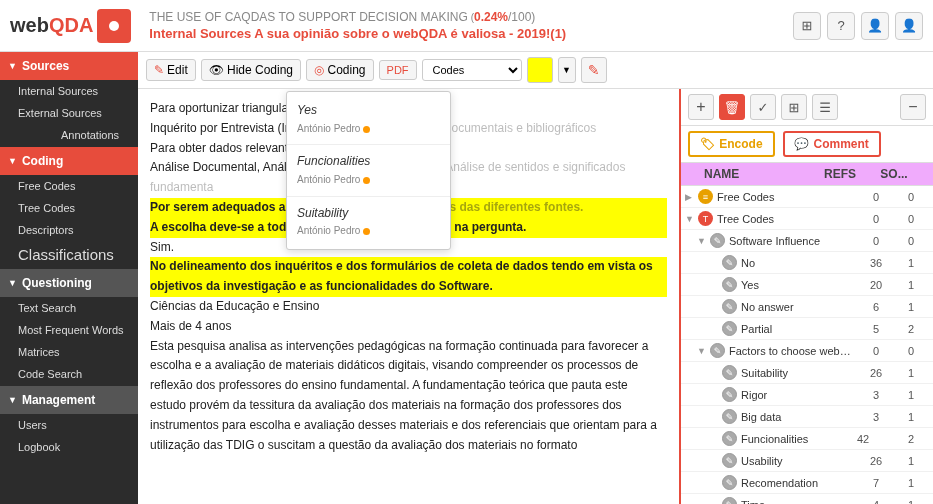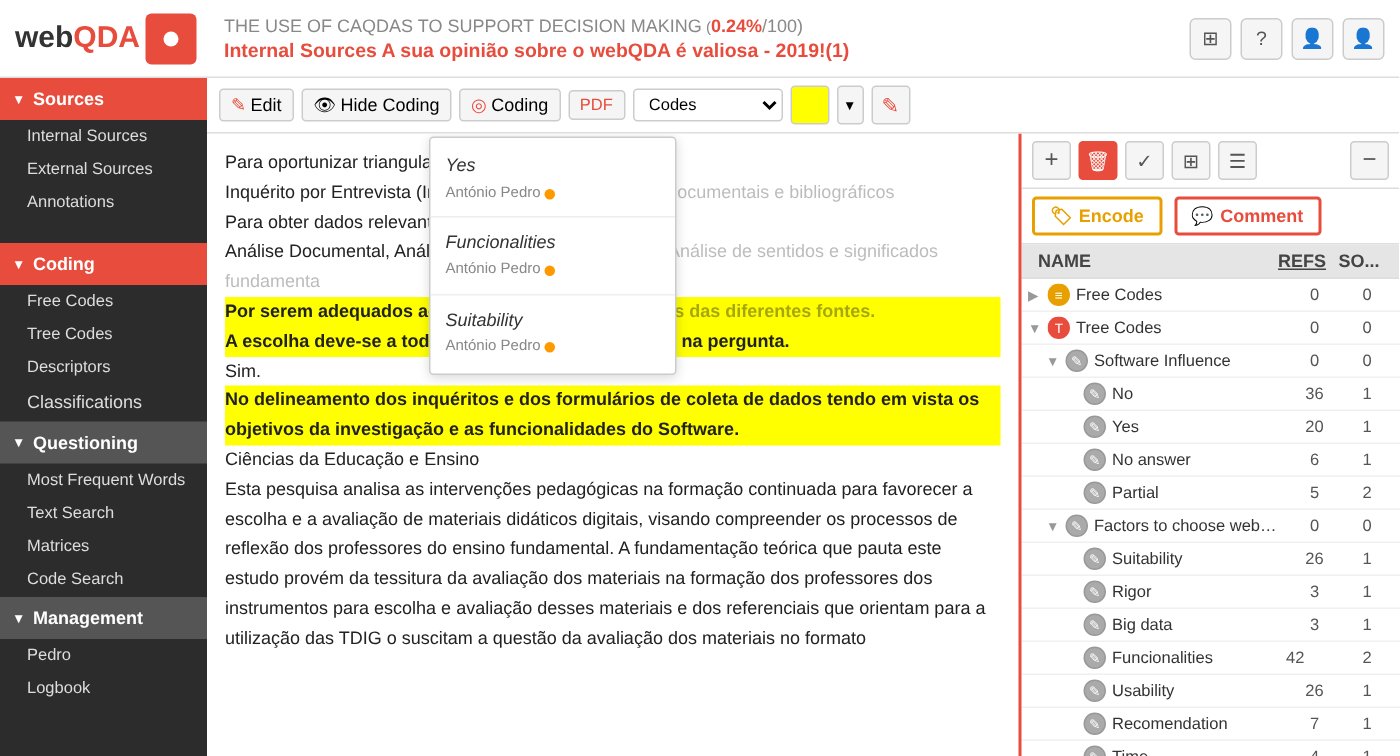--- a/index.html
+++ b/index.html
@@ -37,51 +37,51 @@
 
   <div style="width:138px;background:#2c2c2c;color:#fff;display:flex;flex-direction:column;overflow-y:auto;flex-shrink:0;">
 
     <div>
       <div style="display:flex;align-items:center;padding:7px 8px;font-size:12px;font-weight:bold;cursor:pointer;background:#e74c3c;">
         <span style="margin-right:5px;font-size:9px;">▼</span>
         <span>Sources</span>
       </div>
       <div style="padding:5px 8px 5px 18px;color:#ddd;cursor:pointer;font-size:11px;">Internal Sources</div>
       <div style="padding:5px 8px 5px 18px;color:#ddd;cursor:pointer;font-size:11px;">External Sources</div>
-      <div style="padding:5px 8px 20px 18px;color:#ddd;cursor:pointer;font-size:11px;">Annotations</div>
+      <div style="padding:5px 8px 5px 18px;color:#ddd;cursor:pointer;font-size:11px;margin-left:43px;">Annotations</div>
     </div>
 
     <div>
       <div style="display:flex;align-items:center;padding:7px 8px;font-size:12px;font-weight:bold;cursor:pointer;background:#e74c3c;margin-top:1px;">
         <span style="margin-right:5px;font-size:9px;">▼</span>
         <span>Coding</span>
       </div>
       <div style="padding:5px 8px 5px 18px;color:#ddd;cursor:pointer;font-size:11px;">Free Codes</div>
       <div style="padding:5px 8px 5px 18px;color:#ddd;cursor:pointer;font-size:11px;">Tree Codes</div>
       <div style="padding:5px 8px 5px 18px;color:#ddd;cursor:pointer;font-size:11px;">Descriptors</div>
-      <div style="padding:5px 8px 5px 18px;color:#ddd;cursor:pointer;font-size:12px;">Classifications</div>
+      <div style="padding:5px 8px 5px 18px;color:#ddd;cursor:pointer;font-size:15px;">Classifications</div>
     </div>
 
     <div>
       <div style="display:flex;align-items:center;padding:7px 8px;font-size:12px;font-weight:bold;cursor:pointer;background:#555;margin-top:1px;">
         <span style="margin-right:5px;font-size:9px;">▼</span>
         <span>Questioning</span>
       </div>
+      <div style="padding:5px 8px 5px 18px;color:#ddd;cursor:pointer;font-size:11px;">Text Search</div>
       <div style="padding:5px 8px 5px 18px;color:#ddd;cursor:pointer;font-size:11px;">Most Frequent Words</div>
-      <div style="padding:5px 8px 5px 18px;color:#ddd;cursor:pointer;font-size:11px;">Text Search</div>
       <div style="padding:5px 8px 5px 18px;color:#ddd;cursor:pointer;font-size:11px;">Matrices</div>
       <div style="padding:5px 8px 5px 18px;color:#ddd;cursor:pointer;font-size:11px;">Code Search</div>
     </div>
 
     <div>
       <div style="display:flex;align-items:center;padding:7px 8px;font-size:12px;font-weight:bold;cursor:pointer;background:#555;margin-top:1px;">
         <span style="margin-right:5px;font-size:9px;">▼</span>
         <span>Management</span>
       </div>
-      <div style="padding:5px 8px 5px 18px;color:#ddd;cursor:pointer;font-size:11px;">Pedro</div>
+      <div style="padding:5px 8px 5px 18px;color:#ddd;cursor:pointer;font-size:11px;">Users</div>
       <div style="padding:5px 8px 5px 18px;color:#ddd;cursor:pointer;font-size:11px;">Logbook</div>
     </div>
   </div>
 
   <div style="flex:1;display:flex;flex-direction:column;overflow:hidden;">
 
     <div style="display:flex;align-items:center;gap:5px;padding:5px 8px;border-bottom:1px solid #ddd;background:#fff;flex-shrink:0;flex-wrap:wrap;">
       <div style="display:flex;align-items:center;gap:3px;padding:3px 7px;border:1px solid #ccc;border-radius:3px;cursor:pointer;background:#f5f5f5;font-size:11px;">
         <span style="color:#e74c3c;">✎</span>
         <span>Edit</span>
@@ -128,20 +128,21 @@
 
         <p>Para oportunizar triangulação de d<span style="opacity:0.3;">ato estudo de estudo</span></p>
         <p>Inquérito por Entrevista (Individual<span style="opacity:0.3;">de registro de dados documentais e bibliográficos</span></p>
         <p>Para obter dados relevantes das di<span style="opacity:0.3;"></span></p>
         <p>Análise Documental, Análise Temá<span style="opacity:0.3;">ritivo ou Inferencial), Análise de sentidos e significados fundamenta</span></p>
         <p style="background:#ffff00;font-weight:bold;">Por serem adequados aos different<span style="opacity:0.4;">ementos de dados das diferentes fontes.</span></p>
         <p style="background:#ffff00;font-weight:bold;">A escolha deve-se a todos os  aspectos supracitados na pergunta.</p>
         <p>Sim.</p>
         <p style="background:#ffff00;font-weight:bold;">No delineamento dos inquéritos e dos  formulários de coleta de dados tendo em vista os objetivos da investigação e as funcionalidades do Software.</p>
         <p>Ciências da Educação e Ensino</p>
+        <p>Mais de 4 anos</p>
         <p>Esta pesquisa analisa as intervenções pedagógicas na formação continuada para favorecer a escolha e a avaliação de materiais didáticos digitais, visando compreender os processos de reflexão dos professores do ensino fundamental. A fundamentação teórica que pauta este estudo provém da tessitura da avaliação dos materiais na formação dos professores dos instrumentos para escolha e avaliação desses materiais e dos referenciais que orientam para a utilização das TDIG o suscitam a questão da avaliação dos materiais no formato</p>
       </div>
 
       <div style="width:252px;display:flex;flex-direction:column;overflow:hidden;flex-shrink:0;">
 
         <div style="display:flex;align-items:center;gap:5px;padding:5px 7px;border-bottom:1px solid #ddd;flex-shrink:0;">
           <div style="width:26px;height:26px;border:1px solid #ccc;border-radius:3px;display:flex;align-items:center;justify-content:center;font-size:16px;cursor:pointer;background:#f5f5f5;color:#555;">+</div>
           <div style="width:26px;height:26px;border:1px solid #e74c3c;border-radius:3px;display:flex;align-items:center;justify-content:center;font-size:13px;cursor:pointer;background:#e74c3c;color:#fff;">🗑</div>
           <div style="width:26px;height:26px;border:1px solid #ccc;border-radius:3px;display:flex;align-items:center;justify-content:center;font-size:13px;cursor:pointer;background:#f5f5f5;color:#555;">✓</div>
           <div style="width:26px;height:26px;border:1px solid #ccc;border-radius:3px;display:flex;align-items:center;justify-content:center;font-size:13px;cursor:pointer;background:#f5f5f5;color:#555;">⊞</div>
@@ -153,23 +154,23 @@
           <div style="display:flex;align-items:center;gap:4px;padding:4px 10px;border-radius:3px;cursor:pointer;font-size:12px;font-weight:bold;border:2px solid #e8a000;color:#e8a000;background:#fff;">
             <span>🏷</span>
             <span>Encode</span>
           </div>
           <div style="display:flex;align-items:center;gap:4px;padding:4px 10px;border-radius:3px;cursor:pointer;font-size:12px;font-weight:bold;border:2px solid #e74c3c;color:#e74c3c;background:#fff;">
             <span>💬</span>
             <span>Comment</span>
           </div>
         </div>
 
-        <div style="display:flex;padding:4px 11px;background:#e5e5e5;border-bottom:1px solid #ddd;flex-shrink:0;font-weight:bold;font-size:11px;color:#444;">
+        <div style="display:flex;padding:4px 23px;background:#f0abfc;border-bottom:1px solid #ddd;flex-shrink:0;font-weight:bold;font-size:11px;color:#444;gap:19px;">
           <div style="flex:1;">NAME</div>
-          <div style="width:38px;text-align:left;text-decoration:underline;">REFS</div>
+          <div style="width:38px;text-align:center;">REFS</div>
           <div style="width:32px;text-align:center;">SO...</div>
         </div>
 
         <div style="flex:1;overflow-y:auto;" id="tree-container">
             <div style="display: flex; align-items: center; padding: 3px 6px 3px 4px; border-bottom: 1px solid rgb(240, 240, 240); cursor: pointer;">
               <span style="color: rgb(153, 153, 153); margin-right: 3px; font-size: 9px; width: 10px; flex-shrink: 0;">▶</span>
               <span style="width: 15px; height: 15px; border-radius: 50%; display: flex; align-items: center; justify-content: center; font-size: 9px; margin-right: 4px; flex-shrink: 0; background: rgb(232, 160, 0); color: rgb(255, 255, 255); border: 1px solid transparent;">≡</span>
               <span style="flex: 1 1 0%; font-size: 11px; color: rgb(51, 51, 51); white-space: nowrap; overflow: hidden; text-overflow: ellipsis;">Free Codes</span>
               <span style="width: 38px; text-align: center; font-size: 11px; color: rgb(85, 85, 85);">0</span>
               <span style="width: 32px; text-align: center; font-size: 11px; color: rgb(85, 85, 85);">0</span>

